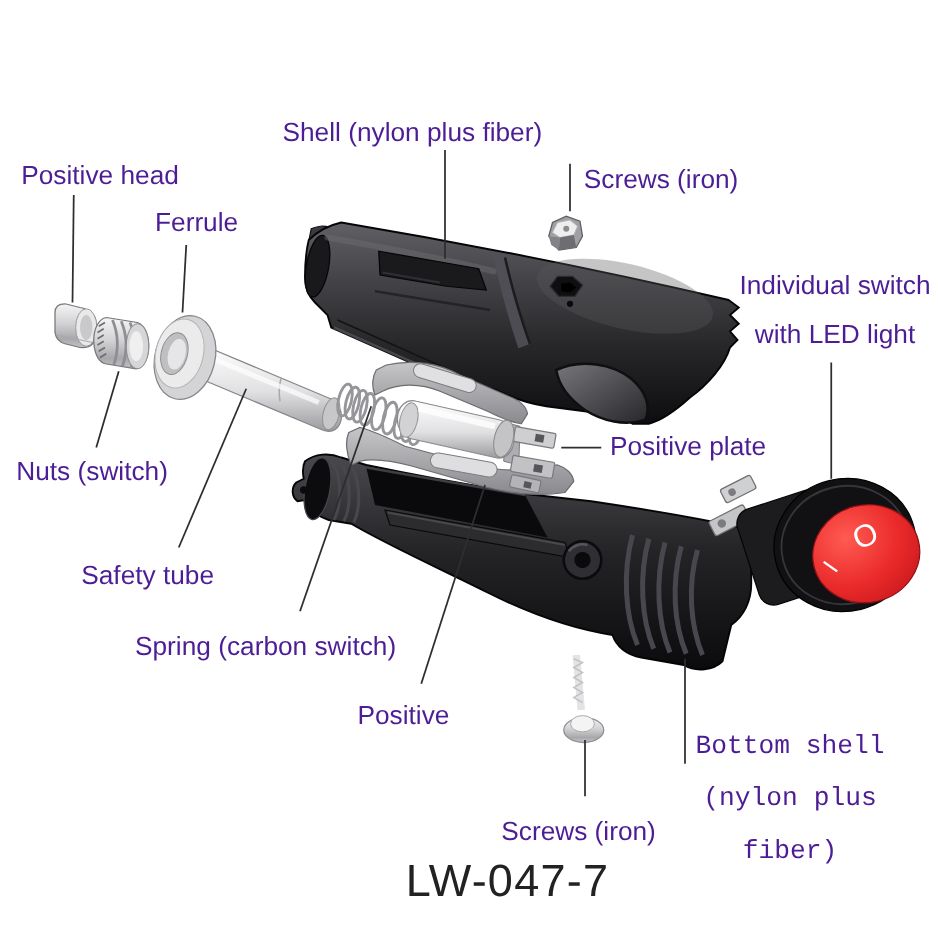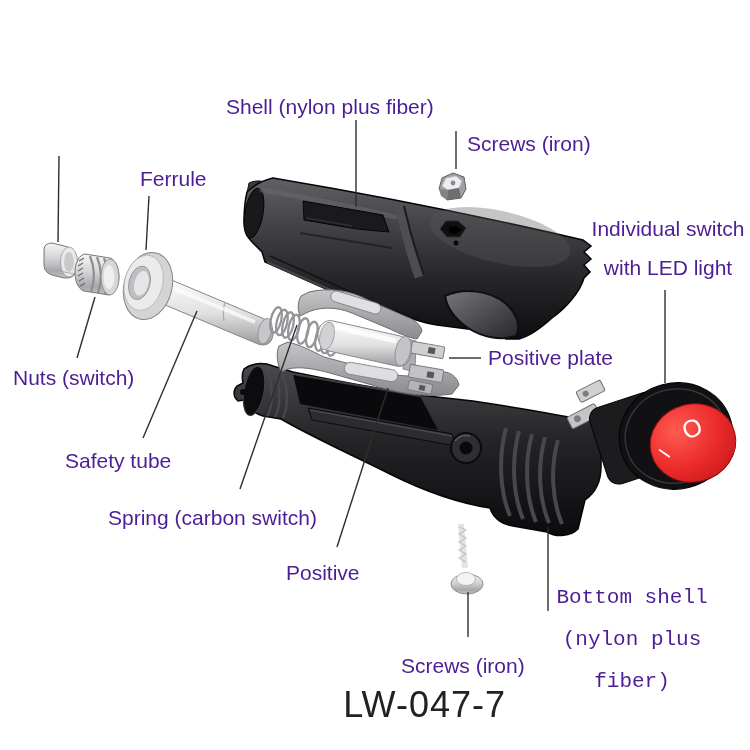--- a/index.html
+++ b/index.html
@@ -8,21 +8,21 @@
     font-family:"Liberation Sans",sans-serif;
   }
   .stage svg{position:absolute;left:0;top:0;}
   .lbl{
     position:absolute;font-size:21px;line-height:1.1;color:#4c1d95;white-space:nowrap;
   }
   .lbl.blk{white-space:normal;text-align:center;}
   .lbl.sw{left:577px;top:209px;width:182px;line-height:39px;}
   .lbl.bs{left:541px;top:577px;width:182px;line-height:42px;font-family:Liberation Mono, monospace;}
   .model{
-    position:absolute;left:306px;top:684px;width:200px;text-align:right;
+    position:absolute;left:306px;top:684px;width:200px;text-align:center;
     font-size:36px;letter-spacing:1px;color:#222;
   }
 </style>
 </head>
 <body>
 
 <div class="stage">
 
   <svg width="750" height="750" viewBox="0 0 750 750">
     <defs>
@@ -236,21 +236,22 @@
       <line x1="449" y1="358" x2="481" y2="358"></line>
       <line x1="197" y1="311" x2="143" y2="438"></line>
       <line x1="297" y1="325" x2="240" y2="489"></line>
       <line x1="388" y1="388" x2="337" y2="547"></line>
       <line x1="548" y1="527" x2="548" y2="611"></line>
       <line x1="468" y1="592" x2="468" y2="637"></line>
     </g>
   </svg>
 
   <div class="lbl" style="left:226px;top:95px">Shell (nylon plus fiber)</div>
-  <div class="lbl" style="left:140px;top:167px">Ferrule</div>
+  <div class="lbl" style="left:17px;top:129px">Positive head</div>
+  <div class="lbl" style="left:124px;top:167px">Ferrule</div>
   <div class="lbl" style="left:467px;top:132px">Screws (iron)</div>
 
   <div class="lbl blk sw">
     <div>Individual switch</div>
     <div>with LED light</div>
   </div>
 
   <div class="lbl" style="left:13px;top:366px">Nuts (switch)</div>
   <div class="lbl" style="left:488px;top:346px">Positive plate</div>
   <div class="lbl" style="left:65px;top:449px">Safety tube</div>

